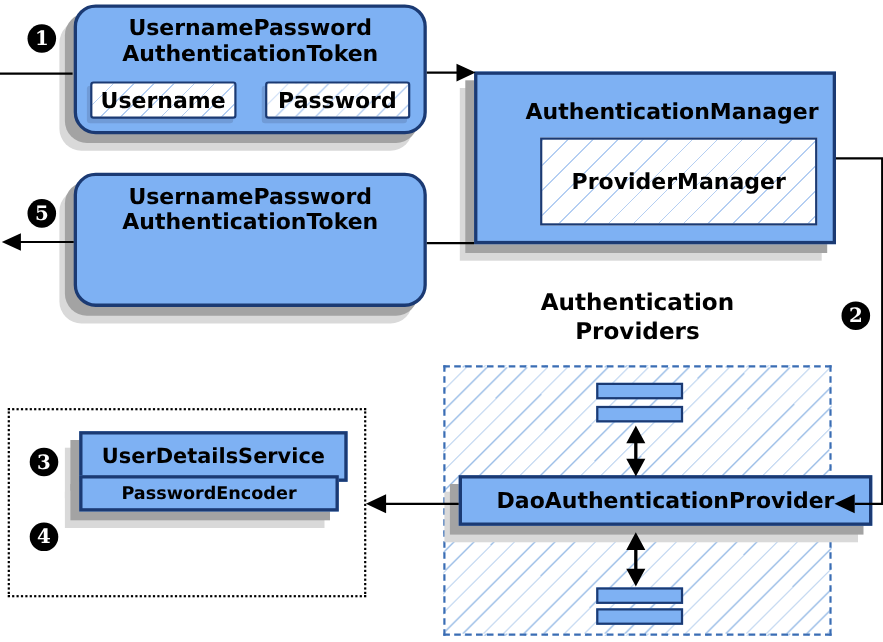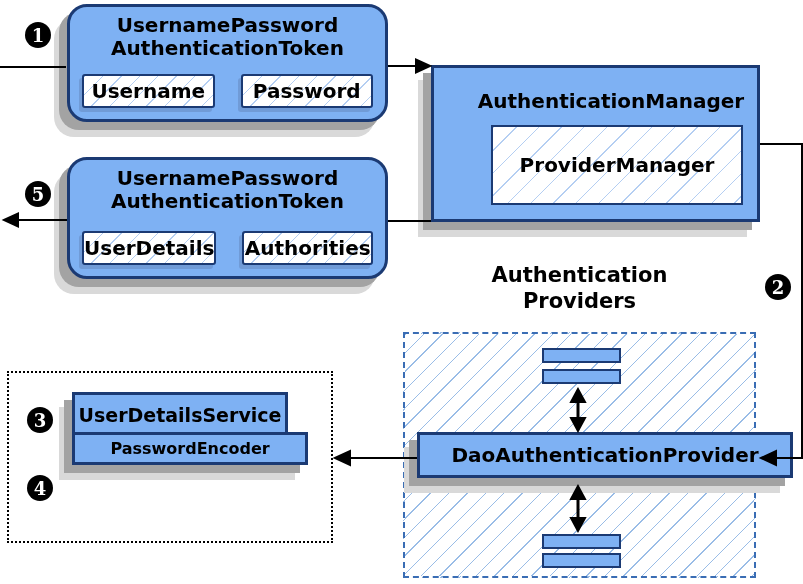--- a/index.html
+++ b/index.html
@@ -107,39 +107,35 @@
   <div class="node shadow" style="left:431px;top:65px;width:329px;height:157px">
     <div class="big-title">AuthenticationManager</div>
     <div class="inner-box" style="left:36px;top:57px;width:252px;height:80px">ProviderManager</div>
   </div>
 
   <div class="node rounded shadow" style="left:67px;top:157px;width:321px;height:122px">
     <div class="node-title">
       <div>UsernamePassword</div>
       <div>AuthenticationToken</div>
     </div>
-    <div class="fields">
-      <div class="field">UserDetails</div>
-      <div class="field">Authorities</div>
-    </div>
   </div>
 
   <div class="zone-label" style="left:403px;top:262px;width:353px">
     <div>Authentication</div>
     <div>Providers</div>
   </div>
 
   <div class="dashed-zone" style="left:403px;top:332px;width:353px;height:246px"></div>
 
   <span class="bar" style="left:542px;top:348px"></span>
   <span class="bar" style="left:542px;top:369px"></span>
   <span class="bar" style="left:542px;top:534px"></span>
   <span class="bar" style="left:542px;top:553px"></span>
 
   <div class="node shadow flat" style="left:417px;top:432px;width:376px;height:46px;font-size:20px">DaoAuthenticationProvider</div>
 
   <div class="dotted-zone" style="left:7px;top:371px;width:326px;height:172px"></div>
 
-  <div class="node shadow flat" style="left:72px;top:392px;width:216px;height:46px;font-size:19px">UserDetailsService</div>
+  <div class="node shadow flat" style="left:72px;top:392px;width:244px;height:46px;font-size:19px">UserDetailsService</div>
 
   <div class="node shadow flat" style="left:72px;top:432px;width:236px;height:33px;font-size:16px">PasswordEncoder</div>
 
 </div>
 
 </body></html>

